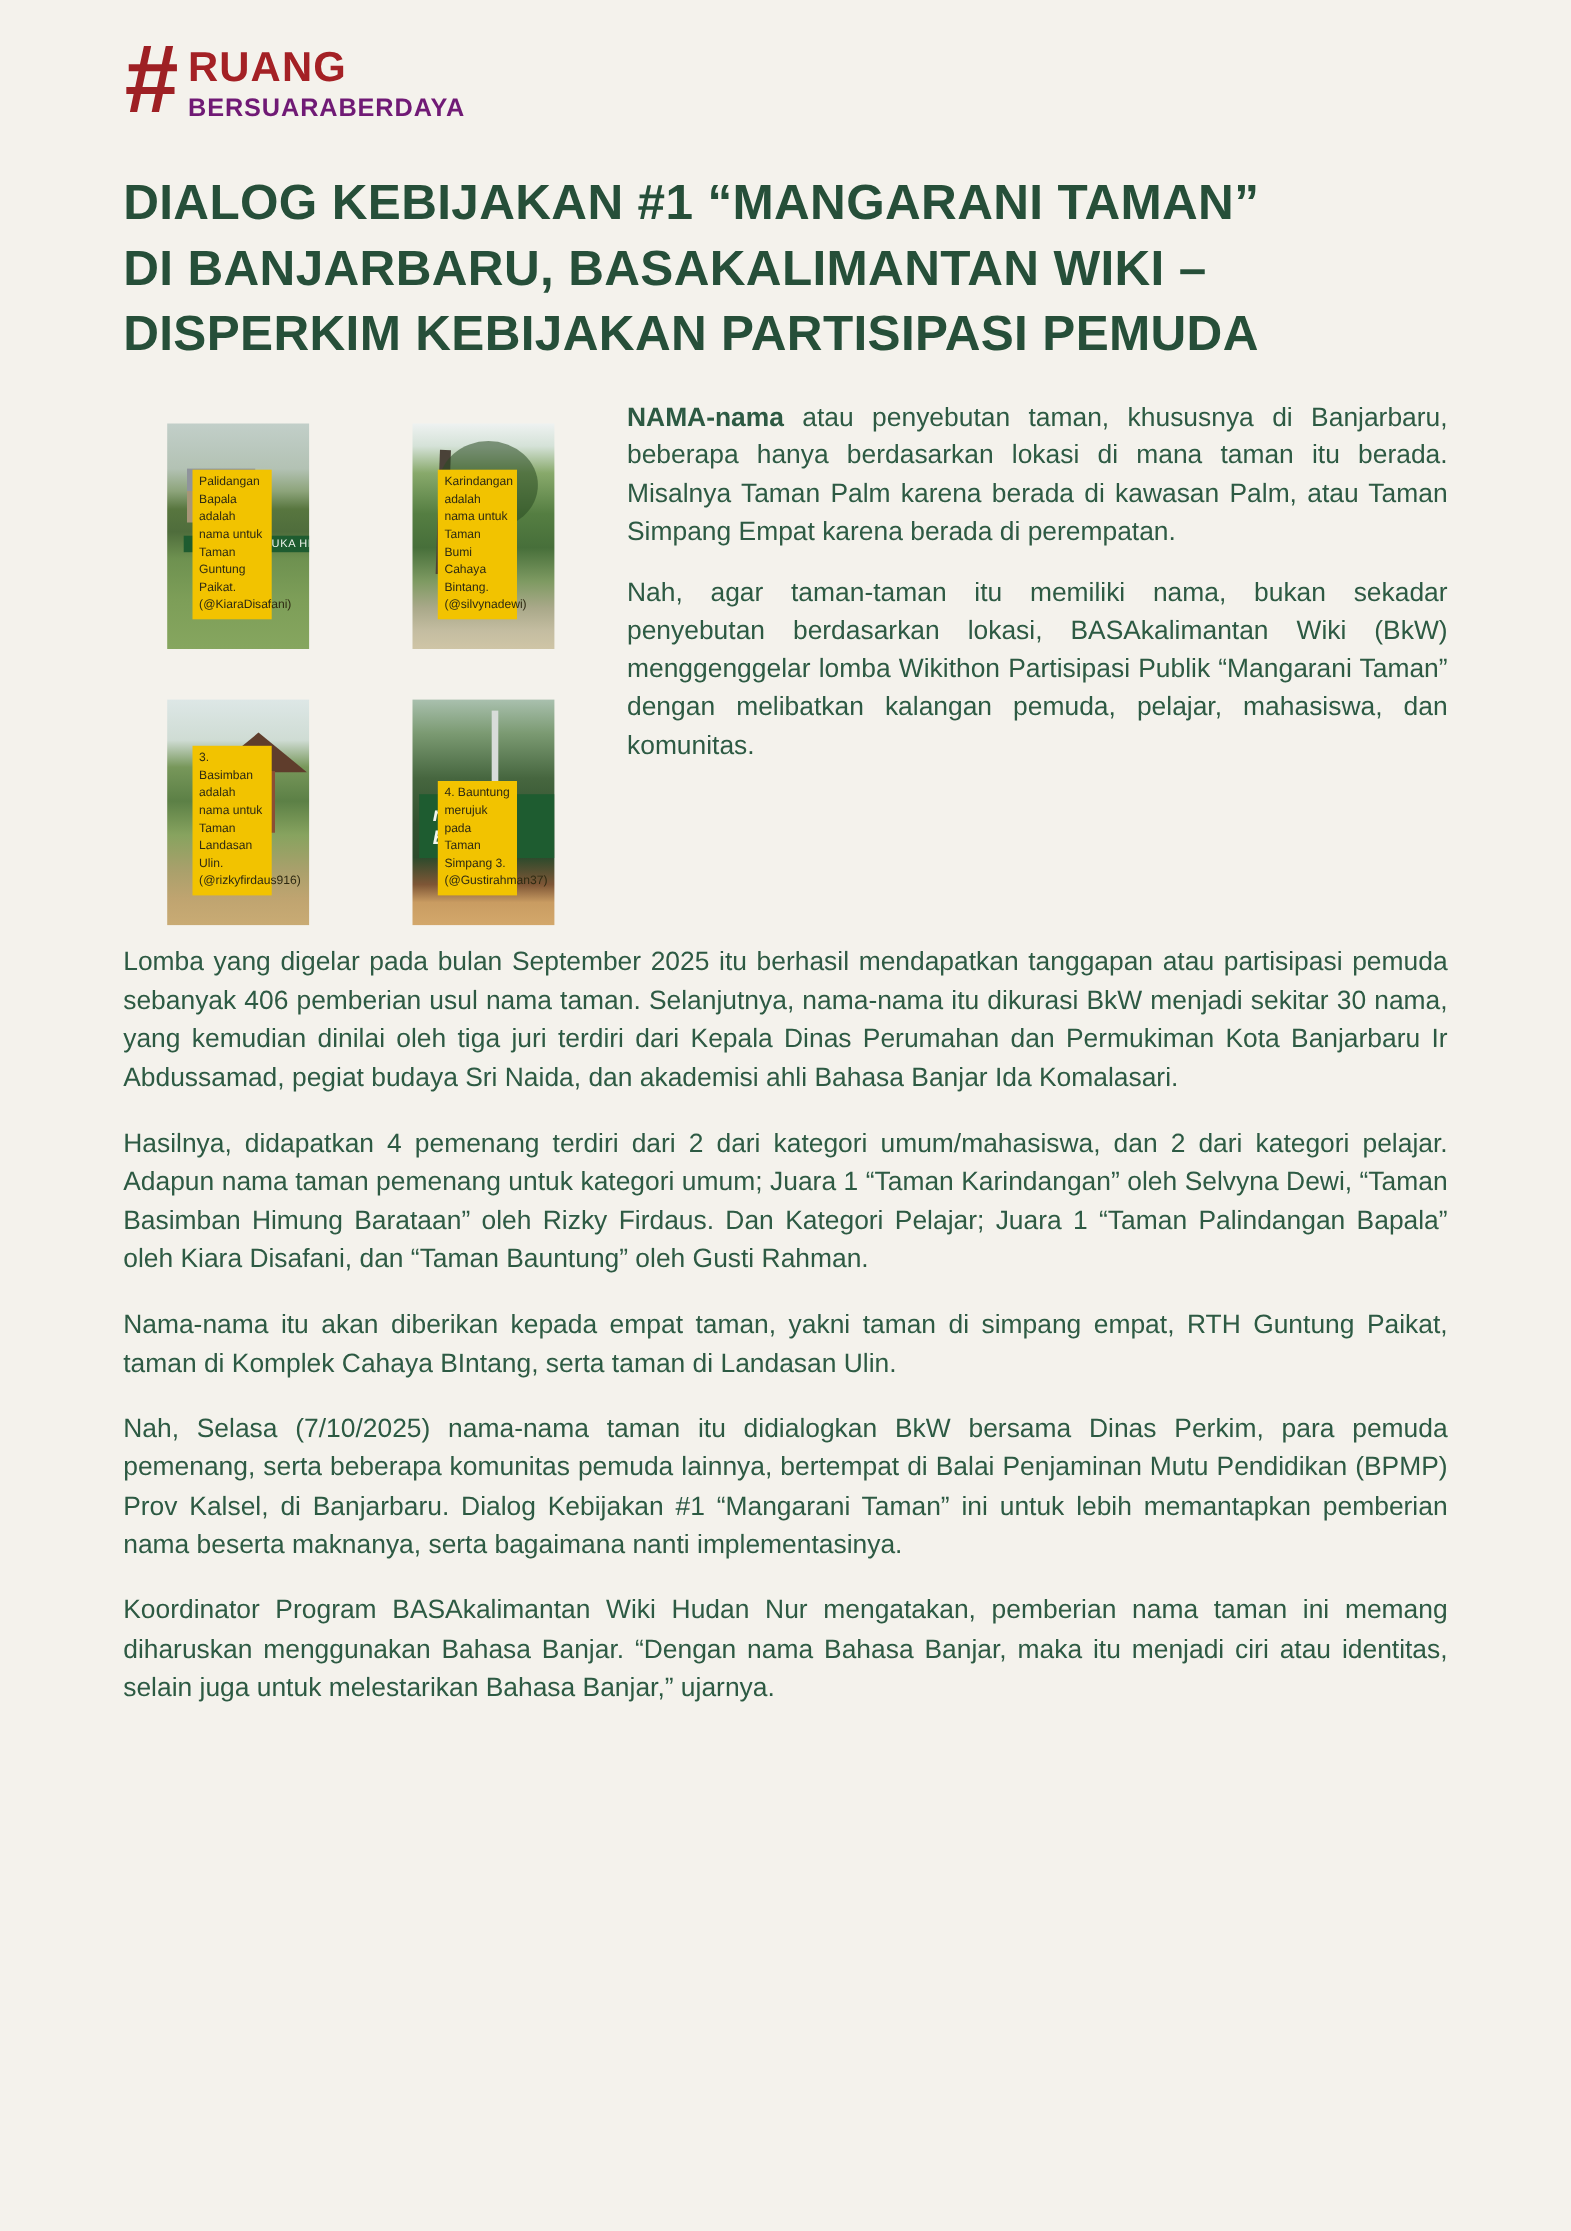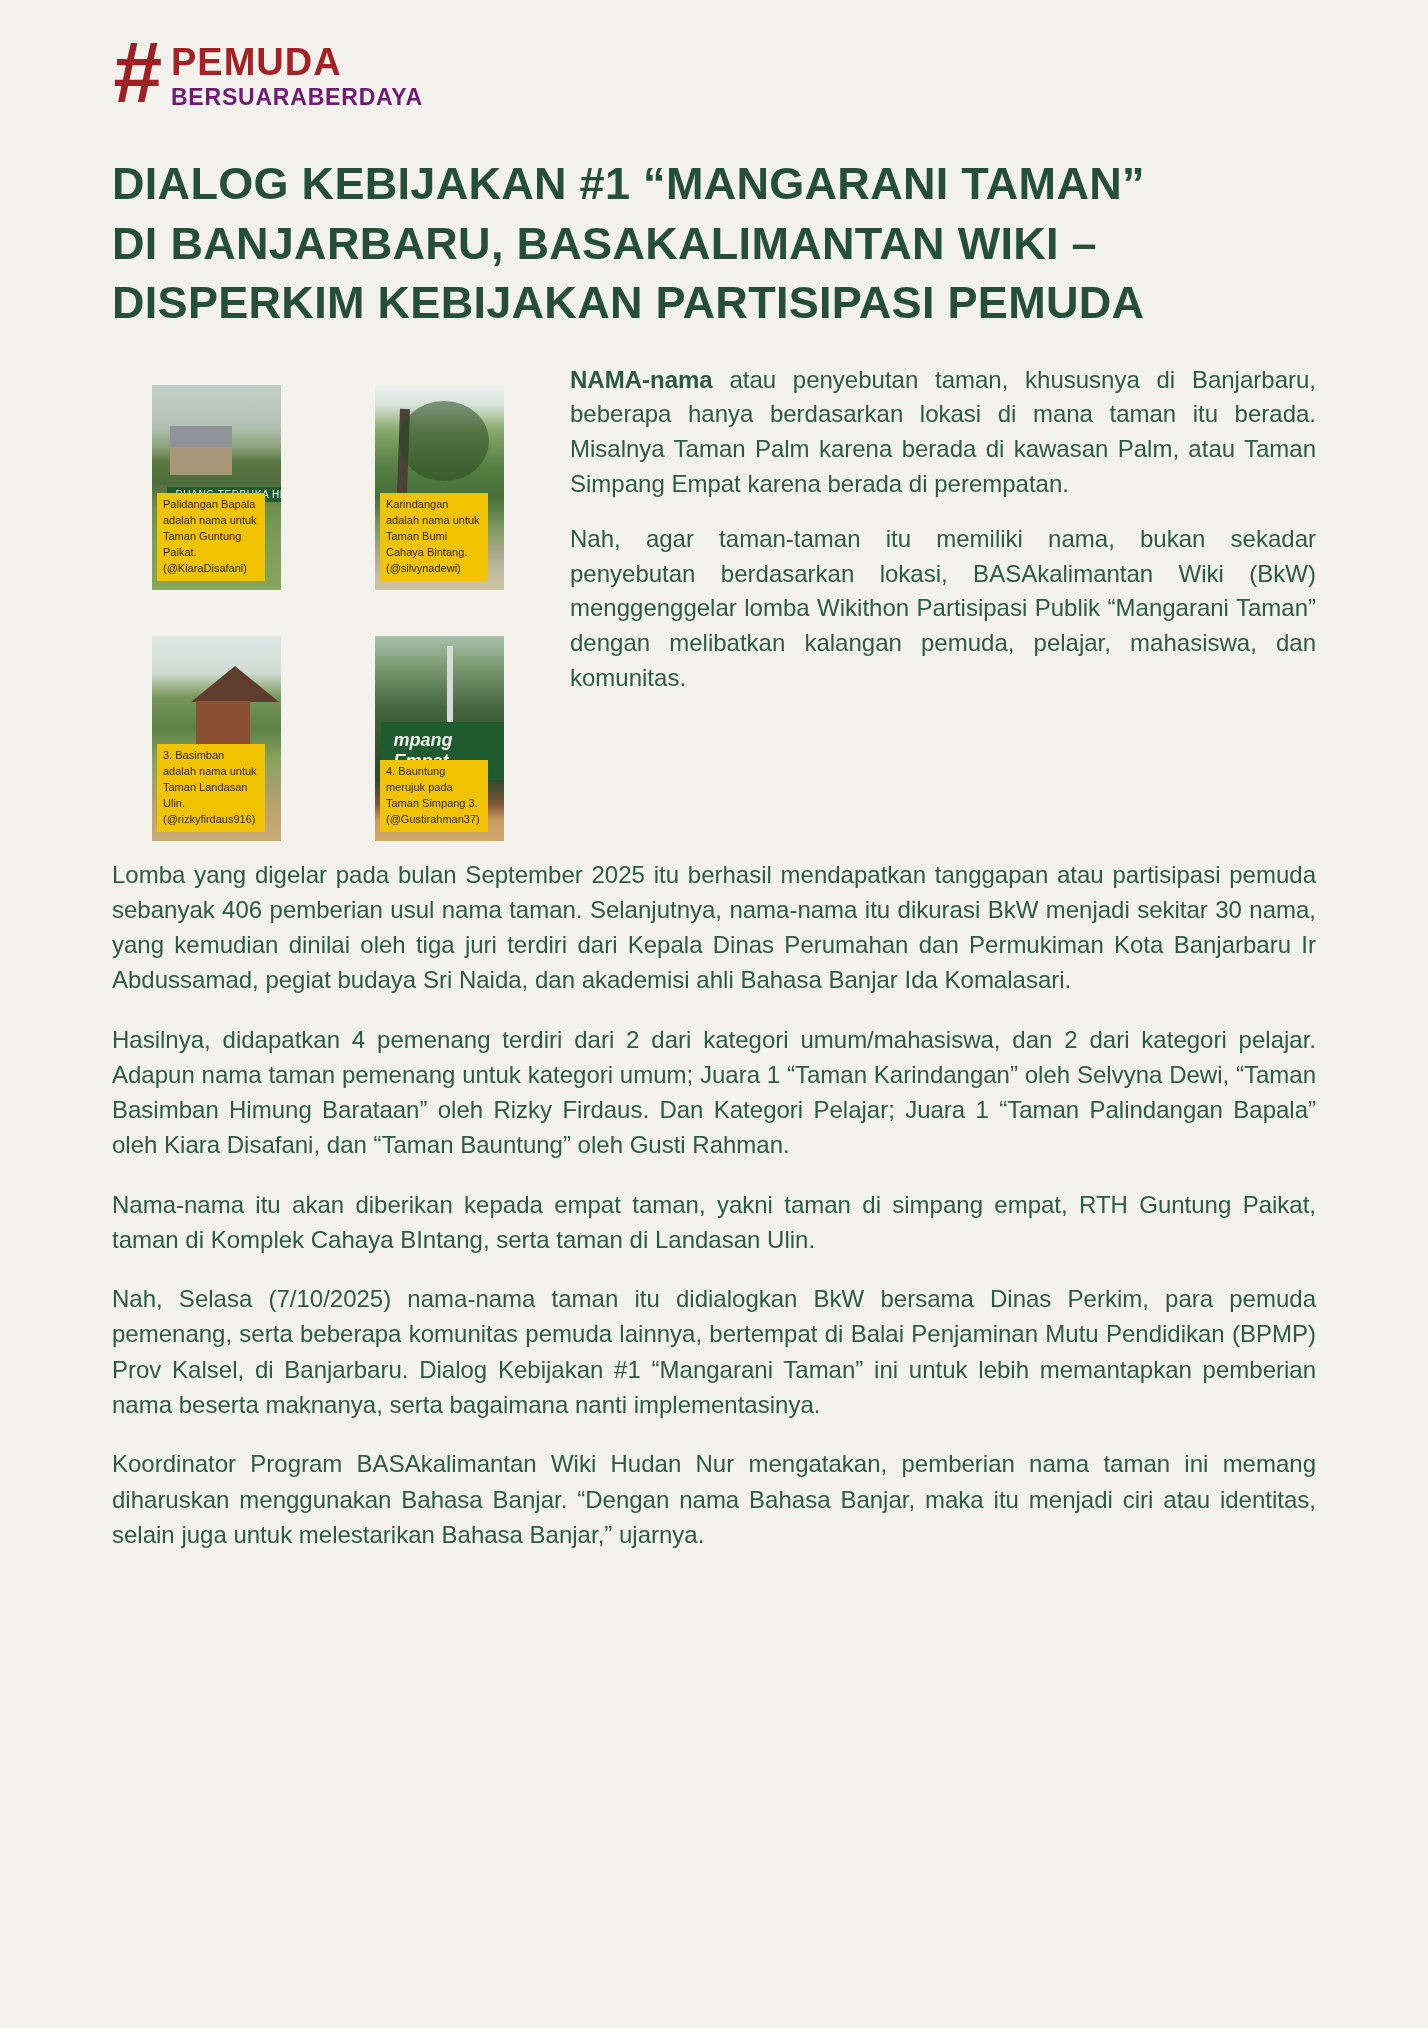--- a/index.html
+++ b/index.html
@@ -103,21 +103,21 @@
   .sign-4 { top: 42%; left: 5%; font-size: 18px; font-style: italic; font-weight: 600; padding: 8px 12px; }
 
   .photo-caption {
     position: absolute;
     left: 5px; right: 16px; bottom: 9px;
     background: #f2c300;
     color: #2e2a12;
     font-size: 11px;
     line-height: 1.45;
     padding: 4px 6px;
-    margin: 0;
+    margin: 18px;
     z-index: 3;
   }
   .photo-caption.italic { }
 
   .intro-text {
     flex: 1;
     color: #2d5a43;
     font-size: 24px;
     line-height: 1.45;
     text-align: justify;
@@ -136,21 +136,21 @@
   .body-text p { margin: 0 0 24px 0; }
 </style>
 </head>
 <body>
 
 <div class="page">
 
   <header class="logo">
     <span class="logo-hash">#</span>
     <div class="logo-text">
-      <span class="logo-title">PEMUDA</span>
+      <span class="logo-title">RUANG</span>
       <span class="logo-subtitle">BERSUARABERDAYA</span>
     </div>
   </header>
 
   <h1 class="headline">
     <span class="hl-line">DIALOG KEBIJAKAN #1 “MANGARANI TAMAN”</span>
     <span class="hl-line">DI BANJARBARU, BASAKALIMANTAN WIKI –</span>
     <span class="hl-line">DISPERKIM KEBIJAKAN PARTISIPASI PEMUDA</span>
   </h1>
 

